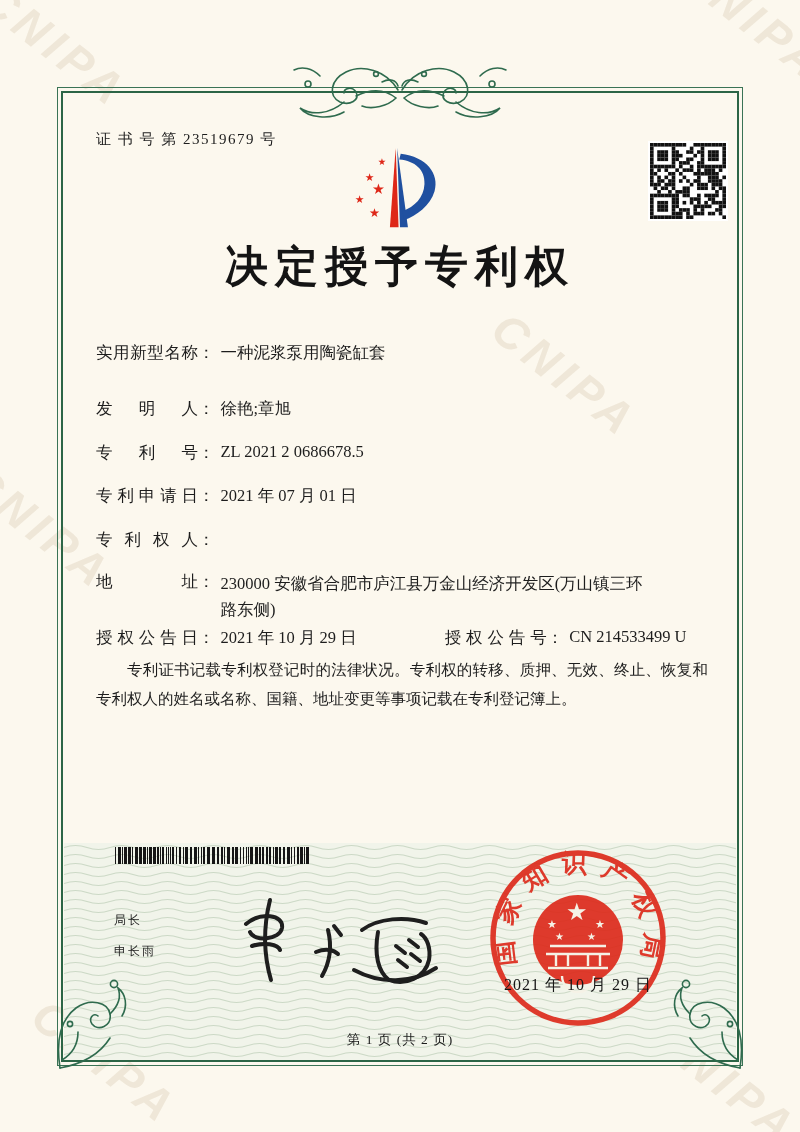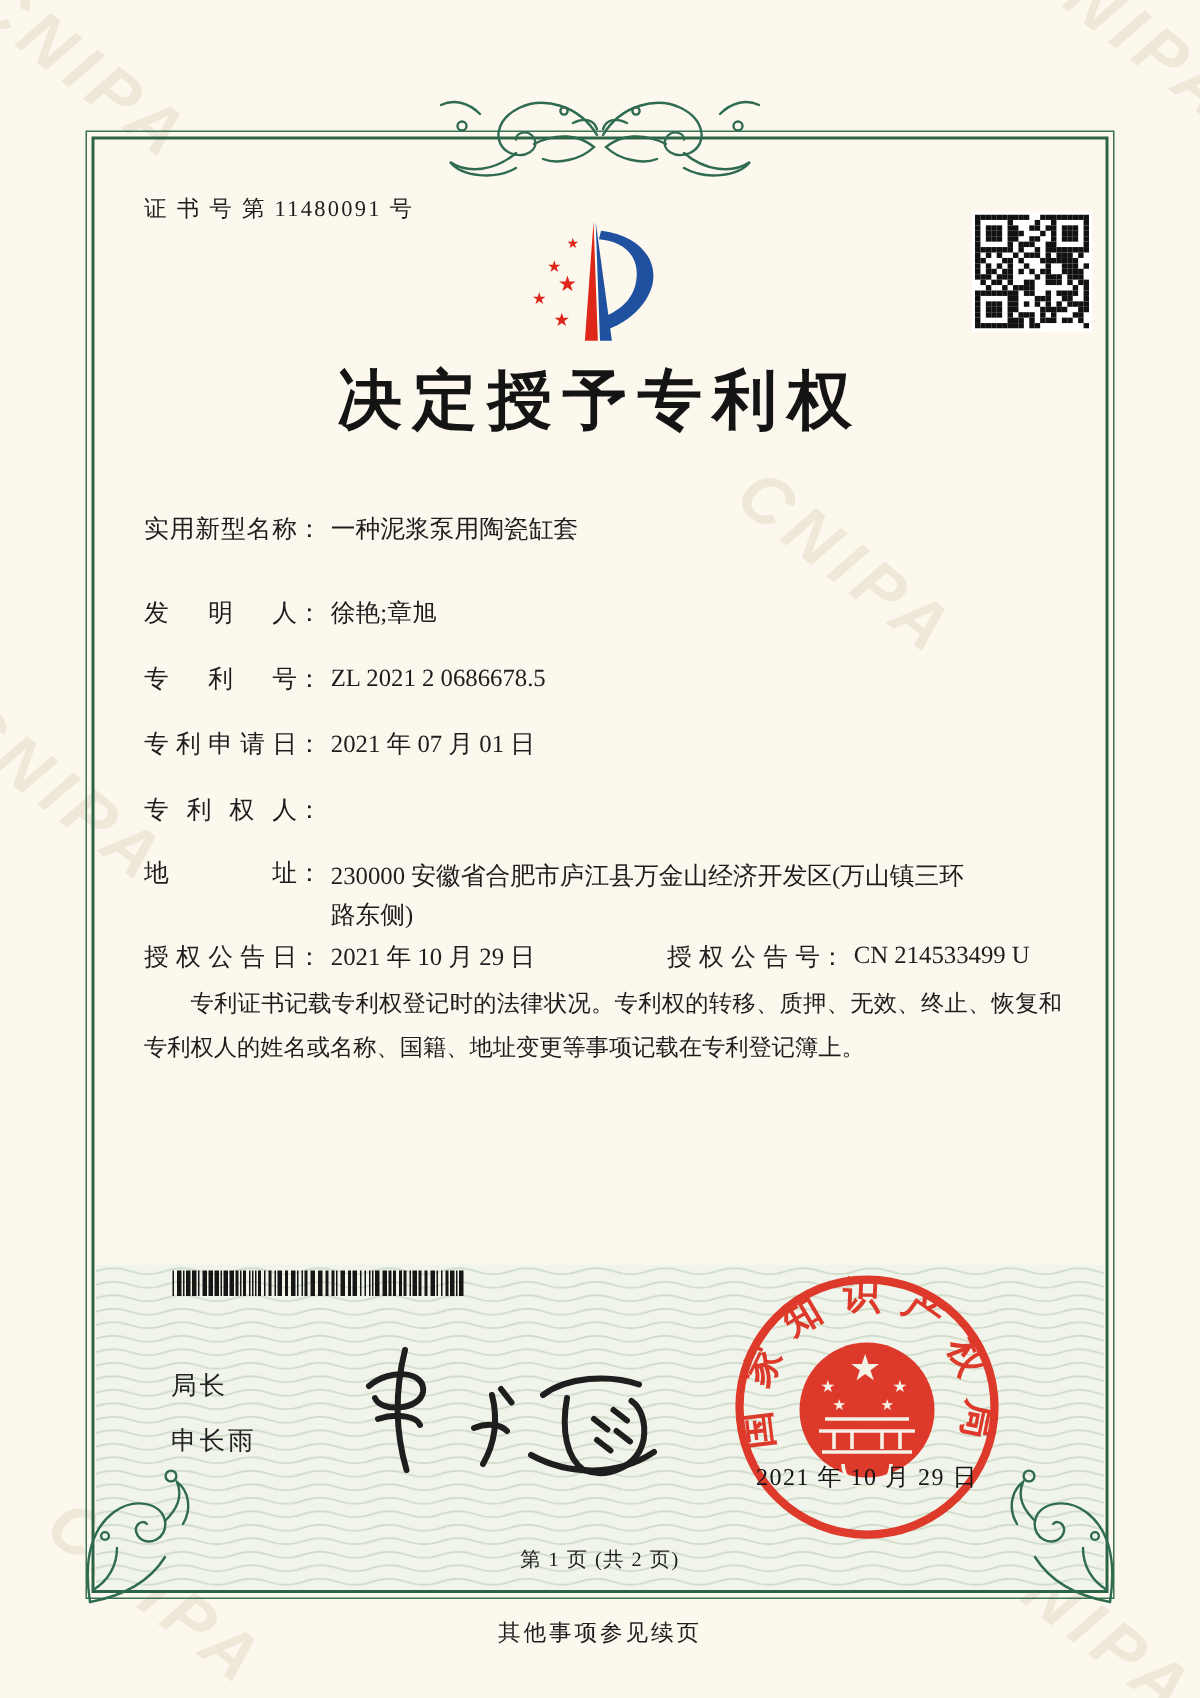--- a/index.html
+++ b/index.html
@@ -31,21 +31,21 @@
   .fcolon{flex:none;}
   .fvalue{margin-left:6px;}
   .fvalue.addr{max-width:428px;line-height:1.55;}
   .glabel2{margin-left:88px;}
   #body-text{position:absolute;left:96px;top:656px;width:612px;z-index:2;
     font-size:15.5px;line-height:1.84;text-align:justify;}
   #body-text p{margin:0;text-indent:2em;}
   #barcode{position:absolute;left:115px;top:847px;height:17px;z-index:2;font-size:0;}
   #barcode i{display:inline-block;height:17px;background:#161616;}
   #officer{position:absolute;left:114px;top:912px;z-index:2;
-    font-family:Liberation Serif, serif;font-size:17px;color:#222;}
+    font-family:Liberation Serif, serif;font-size:12px;color:#222;}
   #officer .line{margin-bottom:14px;letter-spacing:2px;}
   #signature{position:absolute;left:228px;top:890px;z-index:3;}
   #seal{position:absolute;left:488px;top:848px;z-index:3;}
   #seal-date{position:absolute;left:478px;top:975px;width:200px;text-align:center;
     font-size:16px;letter-spacing:1px;color:#161616;z-index:4;}
   #page-info{position:absolute;left:0;top:1031px;width:100%;text-align:center;
     font-size:13.5px;letter-spacing:1px;z-index:2;}
   #cont-note{position:absolute;left:0;top:1079px;width:100%;text-align:center;
     font-size:15px;letter-spacing:2px;z-index:2;}
 </style>
@@ -101,21 +101,21 @@
     <g transform="translate(92,0) scale(-1,1)" stroke="#2f6b4e" fill="none" stroke-width="1.6" stroke-linecap="round">
       <path d="M10 96 C6 70 10 48 26 36 C40 26 58 30 60 42 C62 54 48 60 42 52 C38 46 44 40 48 44"></path>
       <path d="M12 88 C22 82 28 72 28 60"></path>
       <path d="M60 42 C68 34 72 26 68 16 C76 22 78 34 72 44"></path>
       <path d="M10 96 C32 92 50 82 60 66"></path>
       <circle cx="64" cy="12" r="3.6"></circle>
       <circle cx="20" cy="52" r="2.6"></circle>
     </g>
   </svg>
 
-  <div id="cert-no">证 书 号 第 11480091 号</div>
+  <div id="cert-no">证 书 号 第 23519679 号</div>
 
   <svg id="logo" width="108" height="96" viewBox="0 0 150 132">
     <polygon points="69,16 61,126 73,126" fill="#de2718"></polygon>
     <polygon points="71,16 75,126 86,126" fill="#2050a0"></polygon>
     <path d="M76 24 C112 28 130 52 123 76 C117 96 98 110 81 116 L78 104 C96 97 108 85 109 66 C110 46 96 34 74 32 Z" fill="#2050a0"></path>
     <text x="44" y="40" font-size="13" fill="#de2718">★</text>
     <text x="26" y="62" font-size="15" fill="#de2718">★</text>
     <text x="36" y="80" font-size="20" fill="#de2718">★</text>
     <text x="12" y="92" font-size="15" fill="#de2718">★</text>
     <text x="32" y="112" font-size="17" fill="#de2718">★</text>
@@ -468,15 +468,14 @@
           <path d="M68 106 V118 M80 106 V118 M100 106 V118 M112 106 V118"></path>
           <path d="M60 120 H120"></path>
           <path d="M74 128 A16 16 0 0 0 106 128"></path>
         </g>
       </g>
     </g>
   </svg>
   <div id="seal-date">2021 年 10 月 29 日</div>
 
   <div id="page-info">第 1 页 (共 2 页)</div>
-  <div id="cont-note">其他事项参见续页</div>
 
 </div>
 
 </body></html>

